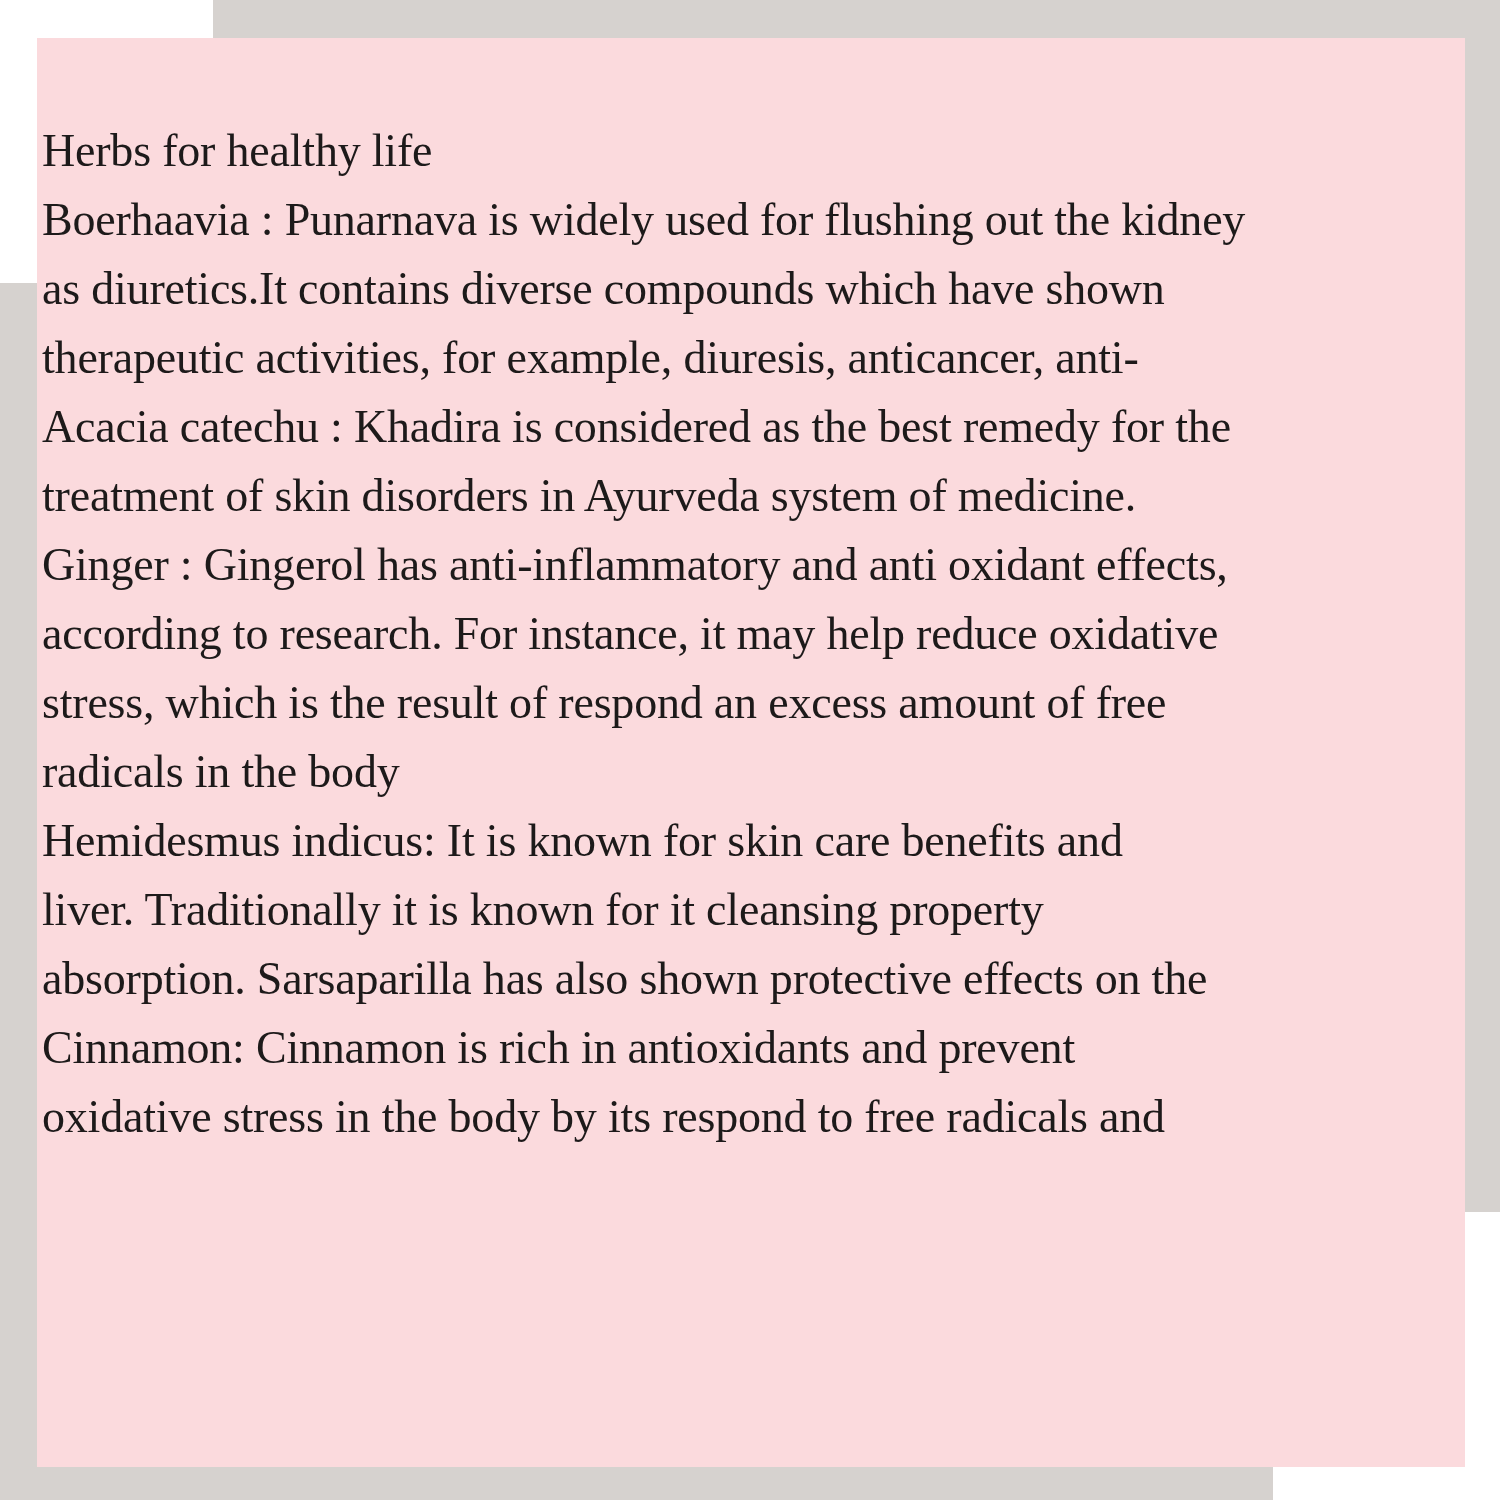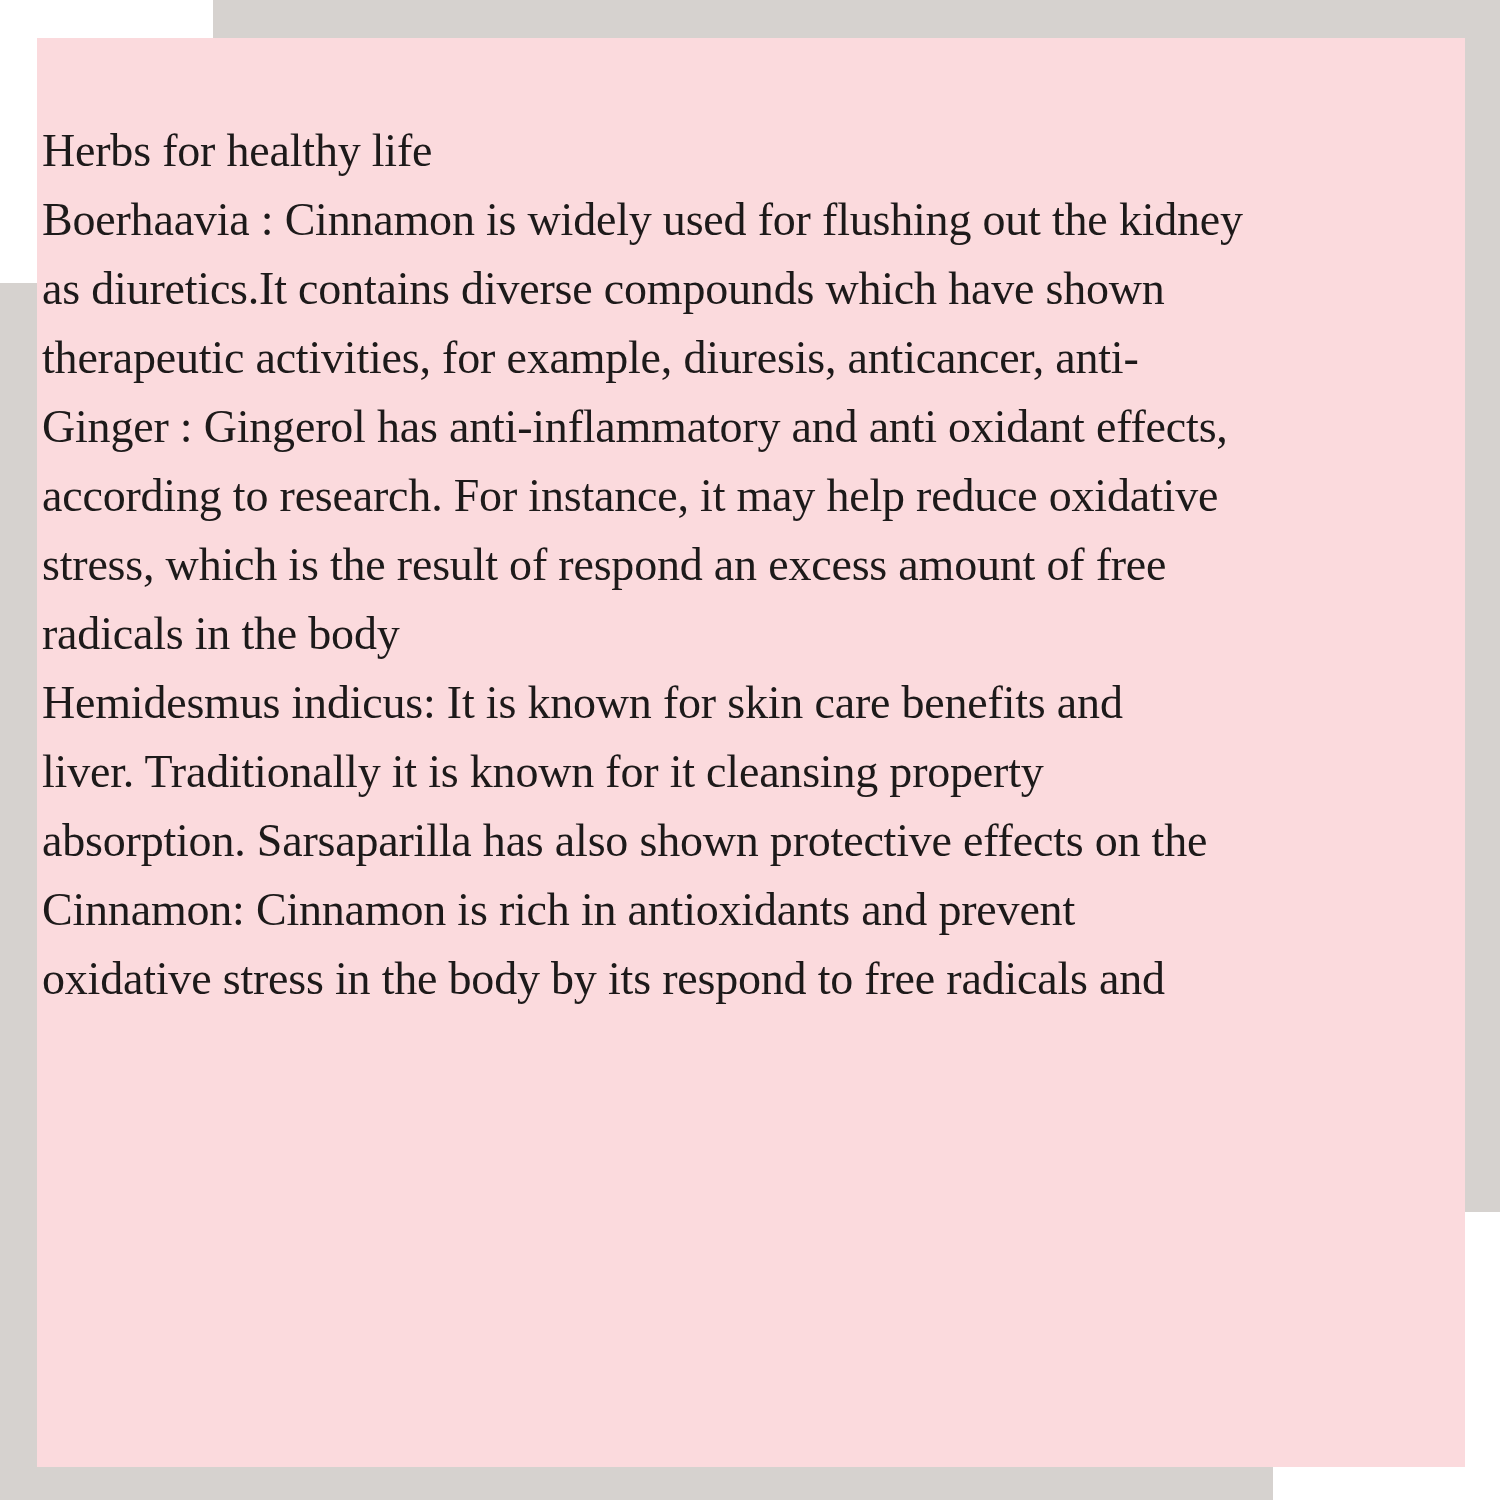--- a/index.html
+++ b/index.html
@@ -44,25 +44,27 @@
 
 <div class="canvas">
   <div class="gray-rect gray-top-right"></div>
   <div class="gray-rect gray-bottom-left"></div>
   <div class="pink-card">
     <div class="text-block">
         <div class="paragraph">
           <div class="text-line">Herbs for healthy life</div>
         </div>
         <div class="paragraph">
-          <div class="text-line">Boerhaavia : Cinnamon is widely used for flushing out the kidney</div>
+          <div class="text-line">Boerhaavia : Punarnava is widely used for flushing out the kidney</div>
           <div class="text-line">as diuretics.It contains diverse compounds which have shown</div>
           <div class="text-line">therapeutic activities, for example, diuresis, anticancer, anti-</div>
         </div>
         <div class="paragraph">
+          <div class="text-line">Acacia catechu : Khadira is considered as the best remedy for the</div>
+          <div class="text-line">treatment of skin disorders in Ayurveda system of medicine.</div>
         </div>
         <div class="paragraph">
           <div class="text-line">Ginger : Gingerol has anti-inflammatory and anti oxidant effects,</div>
           <div class="text-line">according to research. For instance, it may help reduce oxidative</div>
           <div class="text-line">stress, which is the result of respond an excess amount of free</div>
           <div class="text-line">radicals in the body</div>
         </div>
         <div class="paragraph">
           <div class="text-line">Hemidesmus indicus: It is known for skin care benefits and</div>
           <div class="text-line">liver. Traditionally it is known for it cleansing property</div>

